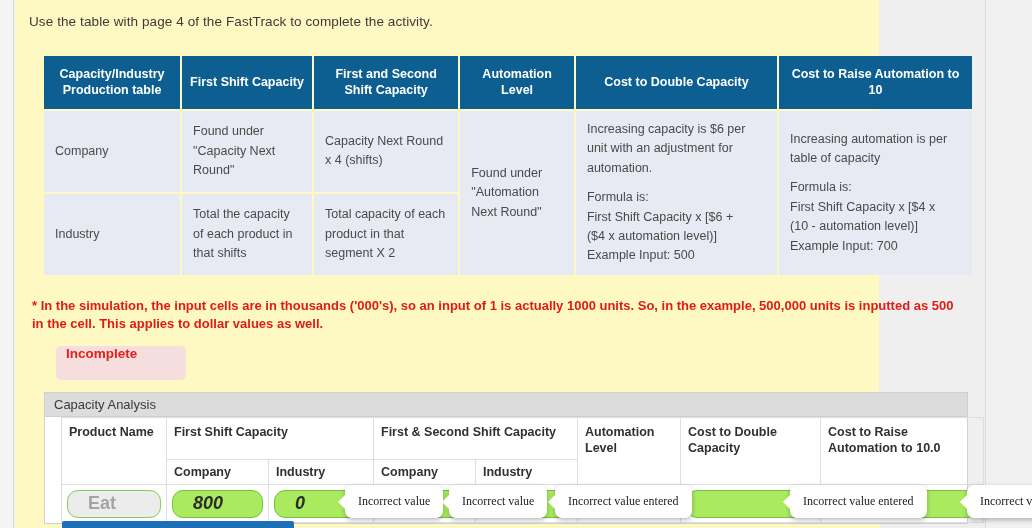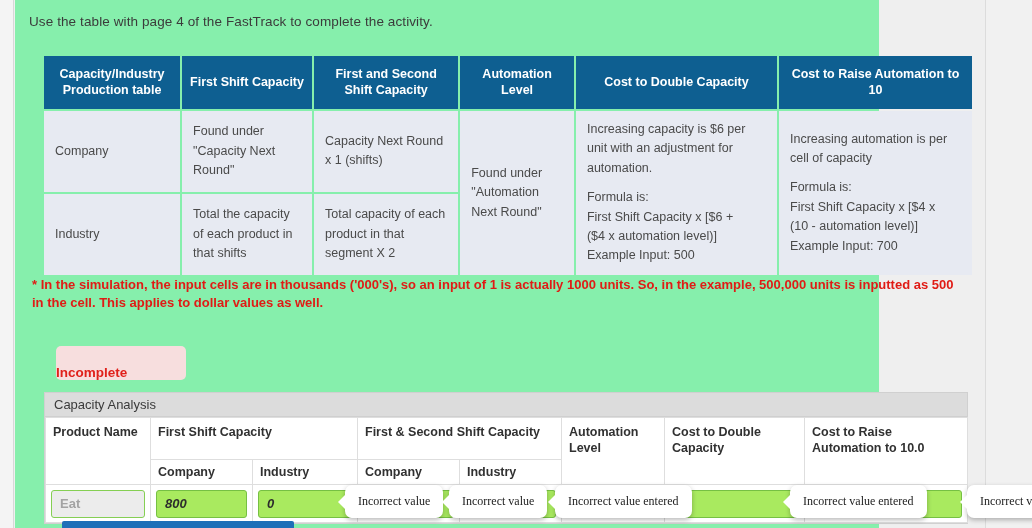--- a/index.html
+++ b/index.html
@@ -24,21 +24,21 @@
   }
   #right-gutter {
     position: absolute; left: 985px; top: 0;
     width: 47px; height: 528px;
     background: #f1f1f1;
     border-left: 1px solid #dcdcdc;
   }
   #content {
     position: absolute; left: 15px; top: 0;
     width: 864px; height: 528px;
-    background: #86efac;
+    background: #fef9c3;
     overflow: visible;
   }
 
   .intro {
     position: absolute;
     left: 14px; top: 14px;
     font-size: 13.5px;
     color: #3b3b3b;
     letter-spacing: .1px;
   }
@@ -71,37 +71,37 @@
     vertical-align: middle;
     line-height: 1.55;
   }
   td.tall { vertical-align: middle; }
   td.formula { vertical-align: top; padding-top: 14px; line-height: 1.52; }
   .gap { display:block; height: 10px; }
 
   
   .note {
     position: absolute;
-    left: 17px; top: 276px;
+    left: 17px; top: 297px;
     width: 925px;
     color: #e01b15;
     font-size: 13px;
     font-weight: bold;
     line-height: 1.42;
   }
 
   
   .badge {
     position: absolute;
     left: 41px; top: 346px;
     width: 130px; height: 34px;
     background: #f7dede;
     border-radius: 5px;
-    display: flex; align-items: flex-end;
-    padding-left: 0;
+    display: flex; align-items: flex-start;
+    padding-left: 10px;
   }
   .badge span {
     color: #e0211b;
     font-size: 13.5px;
     font-weight: bold;
   }
 
   
   #analysis {
     position: absolute;
@@ -117,44 +117,45 @@
     font-size: 13px;
     font-weight: normal;
     display: flex; align-items: center;
     padding-left: 9px;
     border-bottom: 1px solid #cfcfcf;
   }
   table.grid {
     width: 100%;
     border-collapse: collapse;
     table-layout: fixed;
+    margin-left: 16px;
   }
   table.grid th, table.grid td {
     border: 1px solid #dedede;
     font-size: 12.5px;
     padding: 4px 7px;
     text-align: left;
     vertical-align: top;
   }
   table.grid th {
     color: #313131;
     font-weight: bold;
     line-height: 1.28;
   }
   tr.hdr1 th { height: 42px; padding-top: 6px; }
   tr.hdr2 th { height: 25px; padding-top: 4px; }
   tr.datarow td { height: 38px; padding: 4px 5px; vertical-align: middle; position: relative; }
 
   input.cell {
     width: 100%;
     height: 28px;
-    border-radius: 3px;
-    font-size: 13px;
-    font-weight: bold;
-    padding: 0 8px;
+    border-radius: 11px;
+    font-size: 18px;
+    font-weight: bold;
+    padding: 0 20px;
     outline: none;
     font-family: "Liberation Sans", sans-serif;
   }
   input.green {
     background: #a9ea5f;
     border: 1px solid #76c043;
     color: #2c2c2c;
     font-style: italic;
   }
   input.grey {
@@ -227,32 +228,32 @@
           <th>First and Second Shift Capacity</th>
           <th>Automation Level</th>
           <th>Cost to Double Capacity</th>
           <th>Cost to Raise Automation to 10</th>
         </tr>
       </thead>
       <tbody>
         <tr>
           <td>Company</td>
           <td>Found under "Capacity Next Round"</td>
-          <td>Capacity Next Round x 1 (shifts)</td>
+          <td>Capacity Next Round x 4 (shifts)</td>
           <td class="tall" rowspan="2">Found under "Automation Next Round"</td>
           <td class="formula" rowspan="2">
             <span>Increasing capacity is $6 per unit with an adjustment for automation.</span>
             <span class="gap"></span>
             <div>Formula is:</div>
             <div>First Shift Capacity x [$6  +</div>
             <div>($4 x automation level)]</div>
             <div>Example Input: 500</div>
           </td>
           <td class="formula" rowspan="2">
-            <span>Increasing automation is per cell of capacity</span>
+            <span>Increasing automation is per table of capacity</span>
             <span class="gap"></span>
             <div>Formula is:</div>
             <div>First Shift Capacity x [$4 x</div>
             <div>(10 - automation level)]</div>
             <div>Example Input: 700</div>
           </td>
         </tr>
         <tr>
           <td>Industry</td>
           <td>Total the capacity of each product in that shifts</td>

